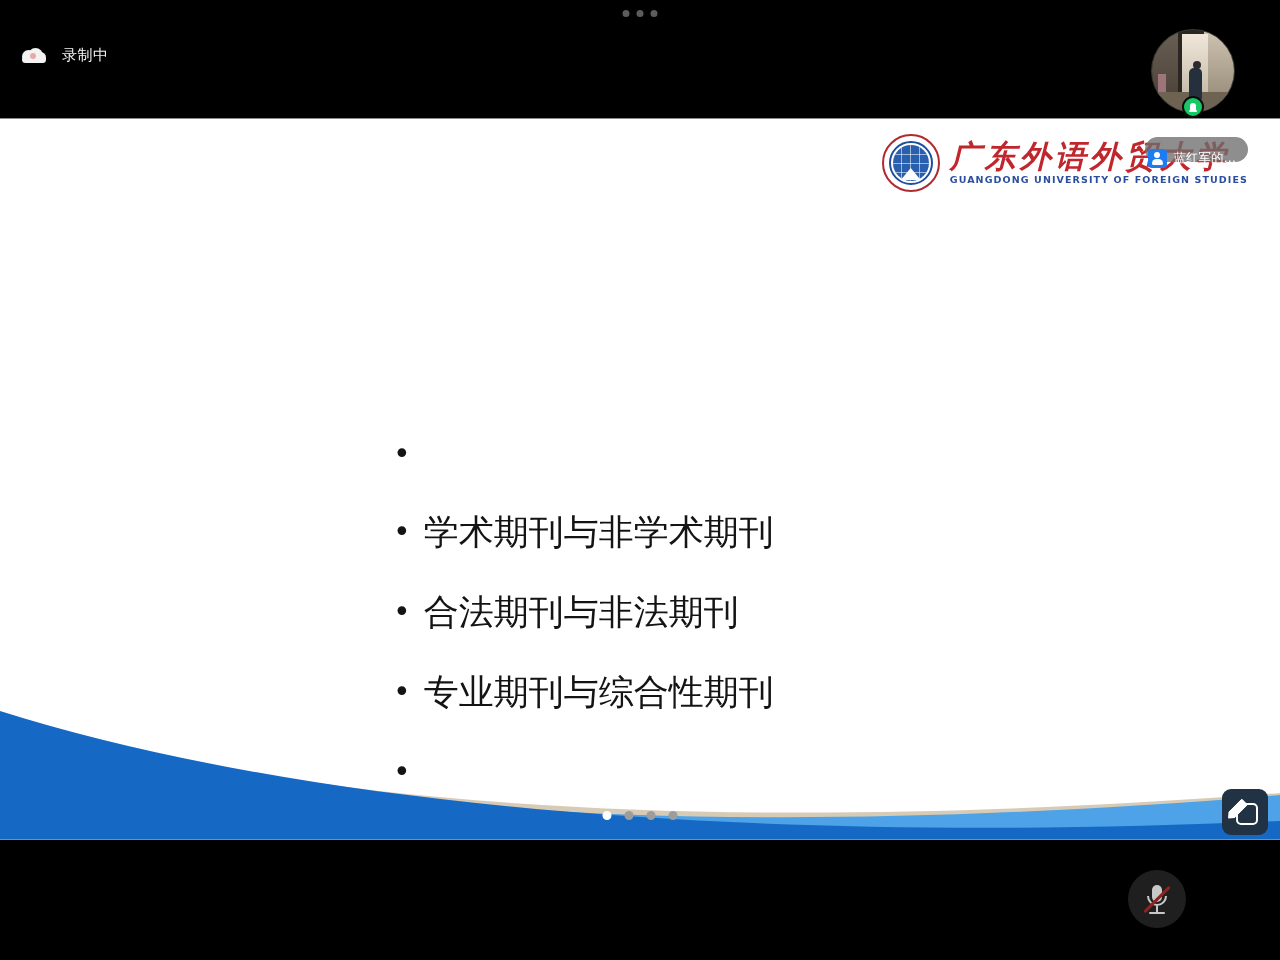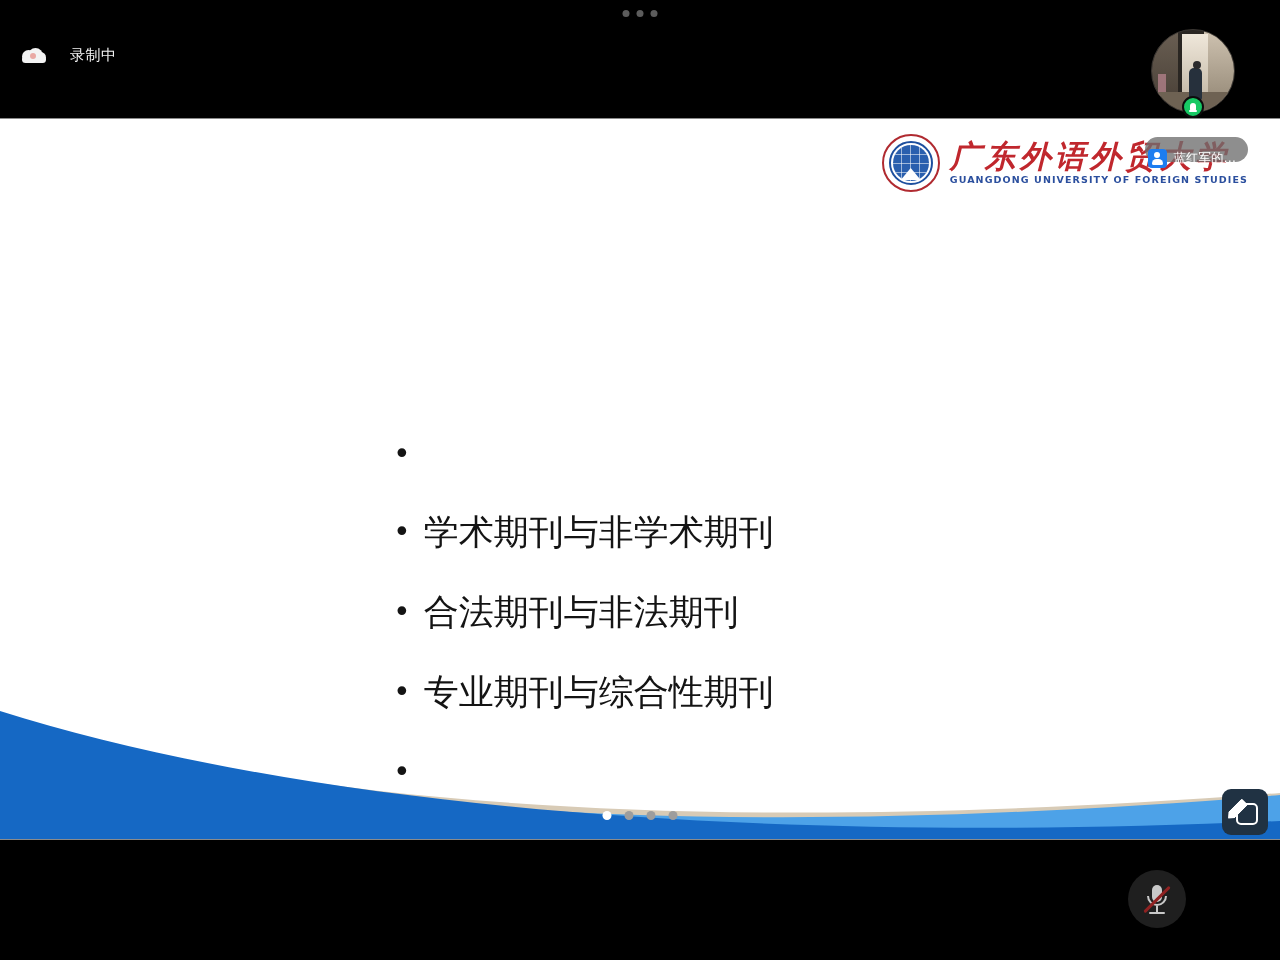--- a/index.html
+++ b/index.html
@@ -14,21 +14,21 @@
 
   
   .drag-handle{
     position:absolute; top:6px; left:50%; transform:translateX(-50%);
     display:flex; gap:7px; align-items:center; height:14px;
   }
   .drag-handle i{ display:block; width:7px; height:7px; border-radius:50%; background:#5c5c5c; }
 
   .rec-indicator{
     position:absolute; left:22px; top:42px;
-    display:flex; align-items:center; gap:24px; height:26px;
+    display:flex; align-items:center; gap:16px; height:26px;
   }
   .cloud-icon{ position:relative; width:24px; height:15px; }
   .cloud-icon .c1,.cloud-icon .c2,.cloud-icon .c3{ position:absolute; background:#f3f3f3; border-radius:50%; }
   .cloud-icon .c1{ width:13px; height:13px; left:0; bottom:0; }
   .cloud-icon .c2{ width:15px; height:15px; left:6px; bottom:0; }
   .cloud-icon .c3{ width:11px; height:11px; left:13px; bottom:0; }
   .cloud-icon .base{ position:absolute; left:0; bottom:0; width:24px; height:7px; background:#f3f3f3; border-radius:4px; }
   .cloud-icon .dot{ position:absolute; left:8px; bottom:4px; width:6px; height:6px; border-radius:50%; background:#e9a9a4; }
   .rec-text{ color:#f2f2f2; font-size:15px; letter-spacing:.5px; }
 

